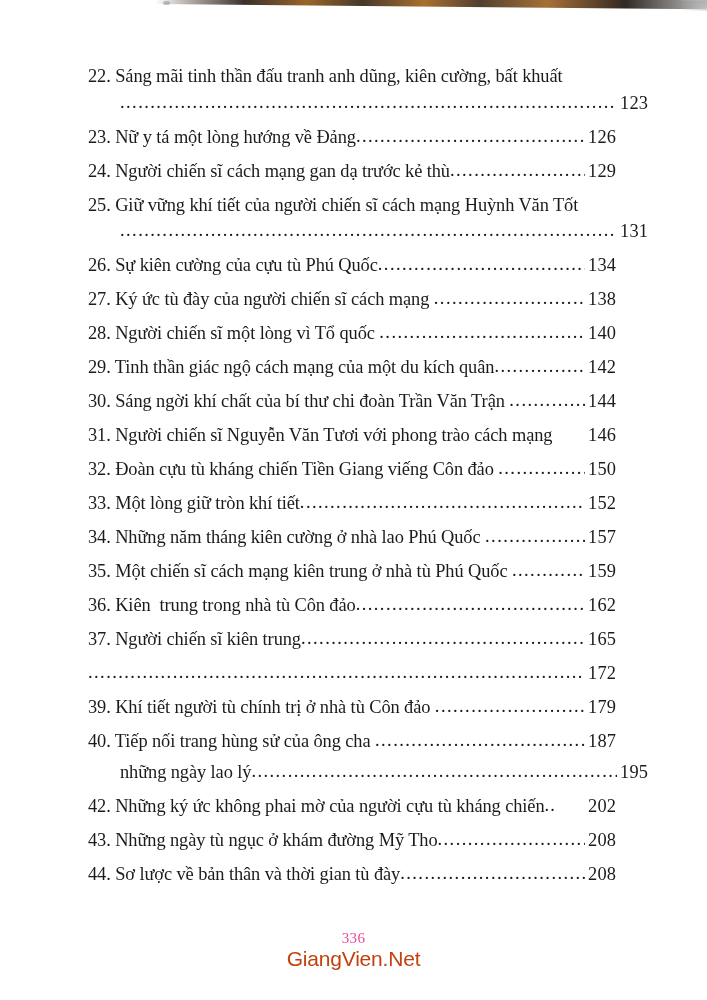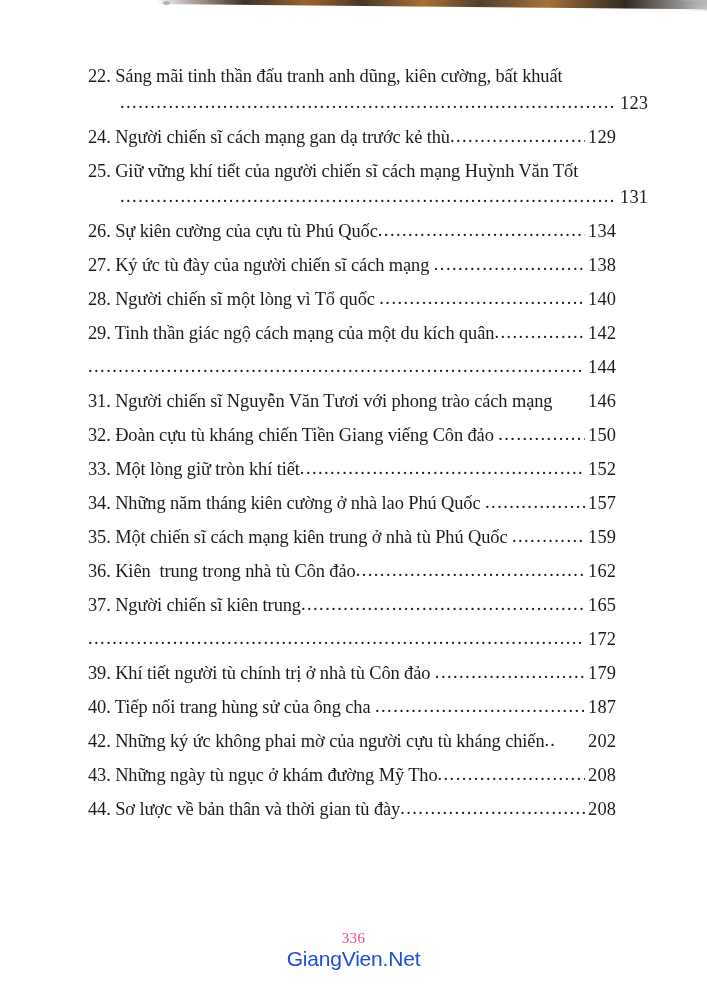--- a/index.html
+++ b/index.html
@@ -144,21 +144,21 @@
     font-family: "Liberation Serif", "DejaVu Serif", serif;
     font-size: 15px;
     color: #ec4899;
     line-height: 21px;
     letter-spacing: 0.4px;
   }
   .watermark {
     font-family: "Liberation Sans", "DejaVu Sans", sans-serif;
     font-size: 21px;
     font-weight: 400;
-    color: #1d4ed8;
+    color: #c2410c;
     line-height: 22px;
     margin-top: -1px;
     letter-spacing: -0.2px;
   }
 </style>
 </head>
 <body>
 
 <div class="scan-edge">
   <div class="band"></div>
@@ -167,40 +167,43 @@
 </div>
 
 <div class="page">
 
   <div class="toc" id="toc-list">
       <div class="toc-entry">
         <div class="toc-line leaderonly"><span class="entry-title">22. Sáng mãi tinh thần đấu tranh anh dũng, kiên cường, bất khuất</span></div>
         <div class="toc-line cont"><span class="entry-title"></span><span class="leader "></span><span class="page-num gap">123</span></div>
       </div>
       <div class="toc-entry">
+        <div class="toc-line"><span class="entry-title">23. Nữ y tá một lòng hướng về Đảng</span><span class="leader "></span><span class="page-num gap">126</span></div>
+      </div>
+      <div class="toc-entry">
         <div class="toc-line"><span class="entry-title">24. Người chiến sĩ cách mạng gan dạ trước kẻ thù</span><span class="leader "></span><span class="page-num gap">129</span></div>
       </div>
       <div class="toc-entry">
         <div class="toc-line leaderonly"><span class="entry-title">25. Giữ vững khí tiết của người chiến sĩ cách mạng Huỳnh Văn Tốt</span></div>
         <div class="toc-line cont"><span class="entry-title"></span><span class="leader "></span><span class="page-num gap">131</span></div>
       </div>
       <div class="toc-entry">
         <div class="toc-line"><span class="entry-title">26. Sự kiên cường của cựu tù Phú Quốc</span><span class="leader "></span><span class="page-num gap">134</span></div>
       </div>
       <div class="toc-entry">
         <div class="toc-line"><span class="entry-title">27. Ký ức tù đày của người chiến sĩ cách mạng </span><span class="leader "></span><span class="page-num gap">138</span></div>
       </div>
       <div class="toc-entry">
         <div class="toc-line"><span class="entry-title">28. Người chiến sĩ một lòng vì Tổ quốc </span><span class="leader "></span><span class="page-num gap">140</span></div>
       </div>
       <div class="toc-entry">
         <div class="toc-line"><span class="entry-title">29. Tinh thần giác ngộ cách mạng của một du kích quân</span><span class="leader "></span><span class="page-num gap">142</span></div>
       </div>
       <div class="toc-entry">
-        <div class="toc-line"><span class="leader "></span><span class="page-num gap">144</span></div>
+        <div class="toc-line"><span class="entry-title">30. Sáng ngời khí chất của bí thư chi đoàn Trần Văn Trận </span><span class="leader "></span><span class="page-num gap">144</span></div>
       </div>
       <div class="toc-entry">
         <div class="toc-line"><span class="entry-title">31. Người chiến sĩ Nguyễn Văn Tươi với phong trào cách mạng</span><span class="leader none"></span><span class="page-num">146</span></div>
       </div>
       <div class="toc-entry">
         <div class="toc-line"><span class="entry-title">32. Đoàn cựu tù kháng chiến Tiền Giang viếng Côn đảo </span><span class="leader "></span><span class="page-num gap">150</span></div>
       </div>
       <div class="toc-entry">
         <div class="toc-line"><span class="entry-title">33. Một lòng giữ tròn khí tiết</span><span class="leader "></span><span class="page-num gap">152</span></div>
       </div>
@@ -219,20 +222,21 @@
       <div class="toc-entry">
         <div class="toc-line"><span class="leader "></span><span class="page-num gap">172</span></div>
       </div>
       <div class="toc-entry">
         <div class="toc-line"><span class="entry-title">39. Khí tiết người tù chính trị ở nhà tù Côn đảo </span><span class="leader "></span><span class="page-num gap">179</span></div>
       </div>
       <div class="toc-entry">
         <div class="toc-line"><span class="entry-title">40. Tiếp nối trang hùng sử của ông cha </span><span class="leader "></span><span class="page-num gap">187</span></div>
       </div>
       <div class="toc-entry">
+        <div class="toc-line cont"><span class="entry-title">những ngày lao lý</span><span class="leader "></span><span class="page-num gap">195</span></div>
       </div>
       <div class="toc-entry">
         <div class="toc-line"><span class="entry-title">42. Những ký ức không phai mờ của người cựu tù kháng chiến</span><span class="leader two"></span><span class="page-num gap">202</span></div>
       </div>
       <div class="toc-entry">
         <div class="toc-line"><span class="entry-title">43. Những ngày tù ngục ở khám đường Mỹ Tho</span><span class="leader "></span><span class="page-num gap">208</span></div>
       </div>
       <div class="toc-entry">
         <div class="toc-line"><span class="entry-title">44. Sơ lược về bản thân và thời gian tù đày</span><span class="leader "></span><span class="page-num gap">208</span></div>
       </div>

